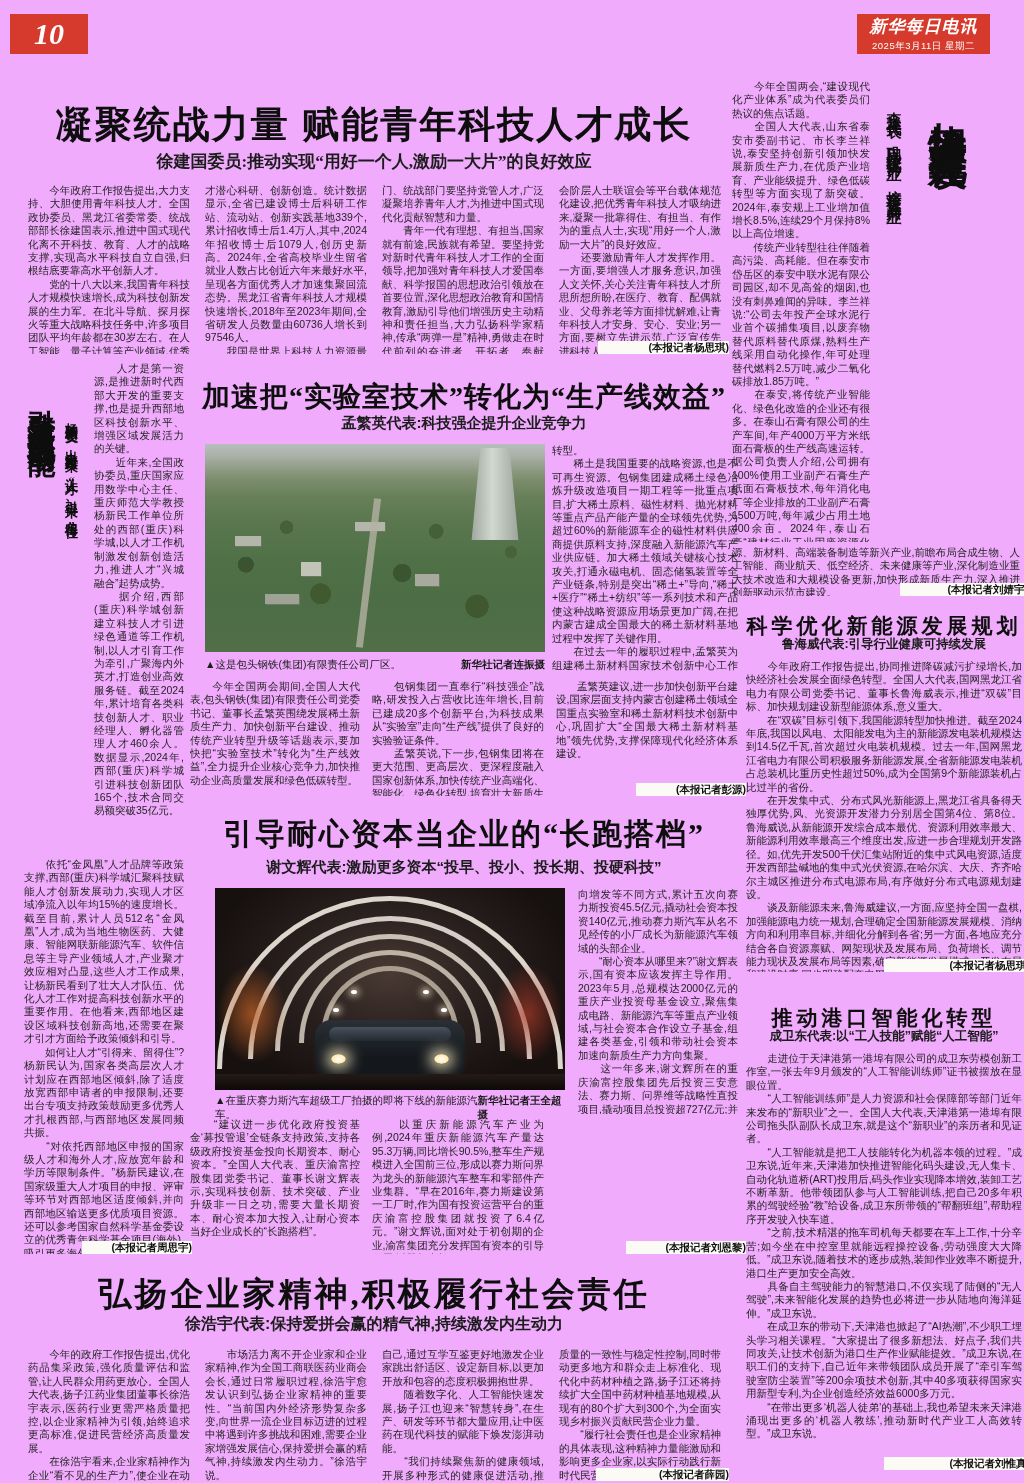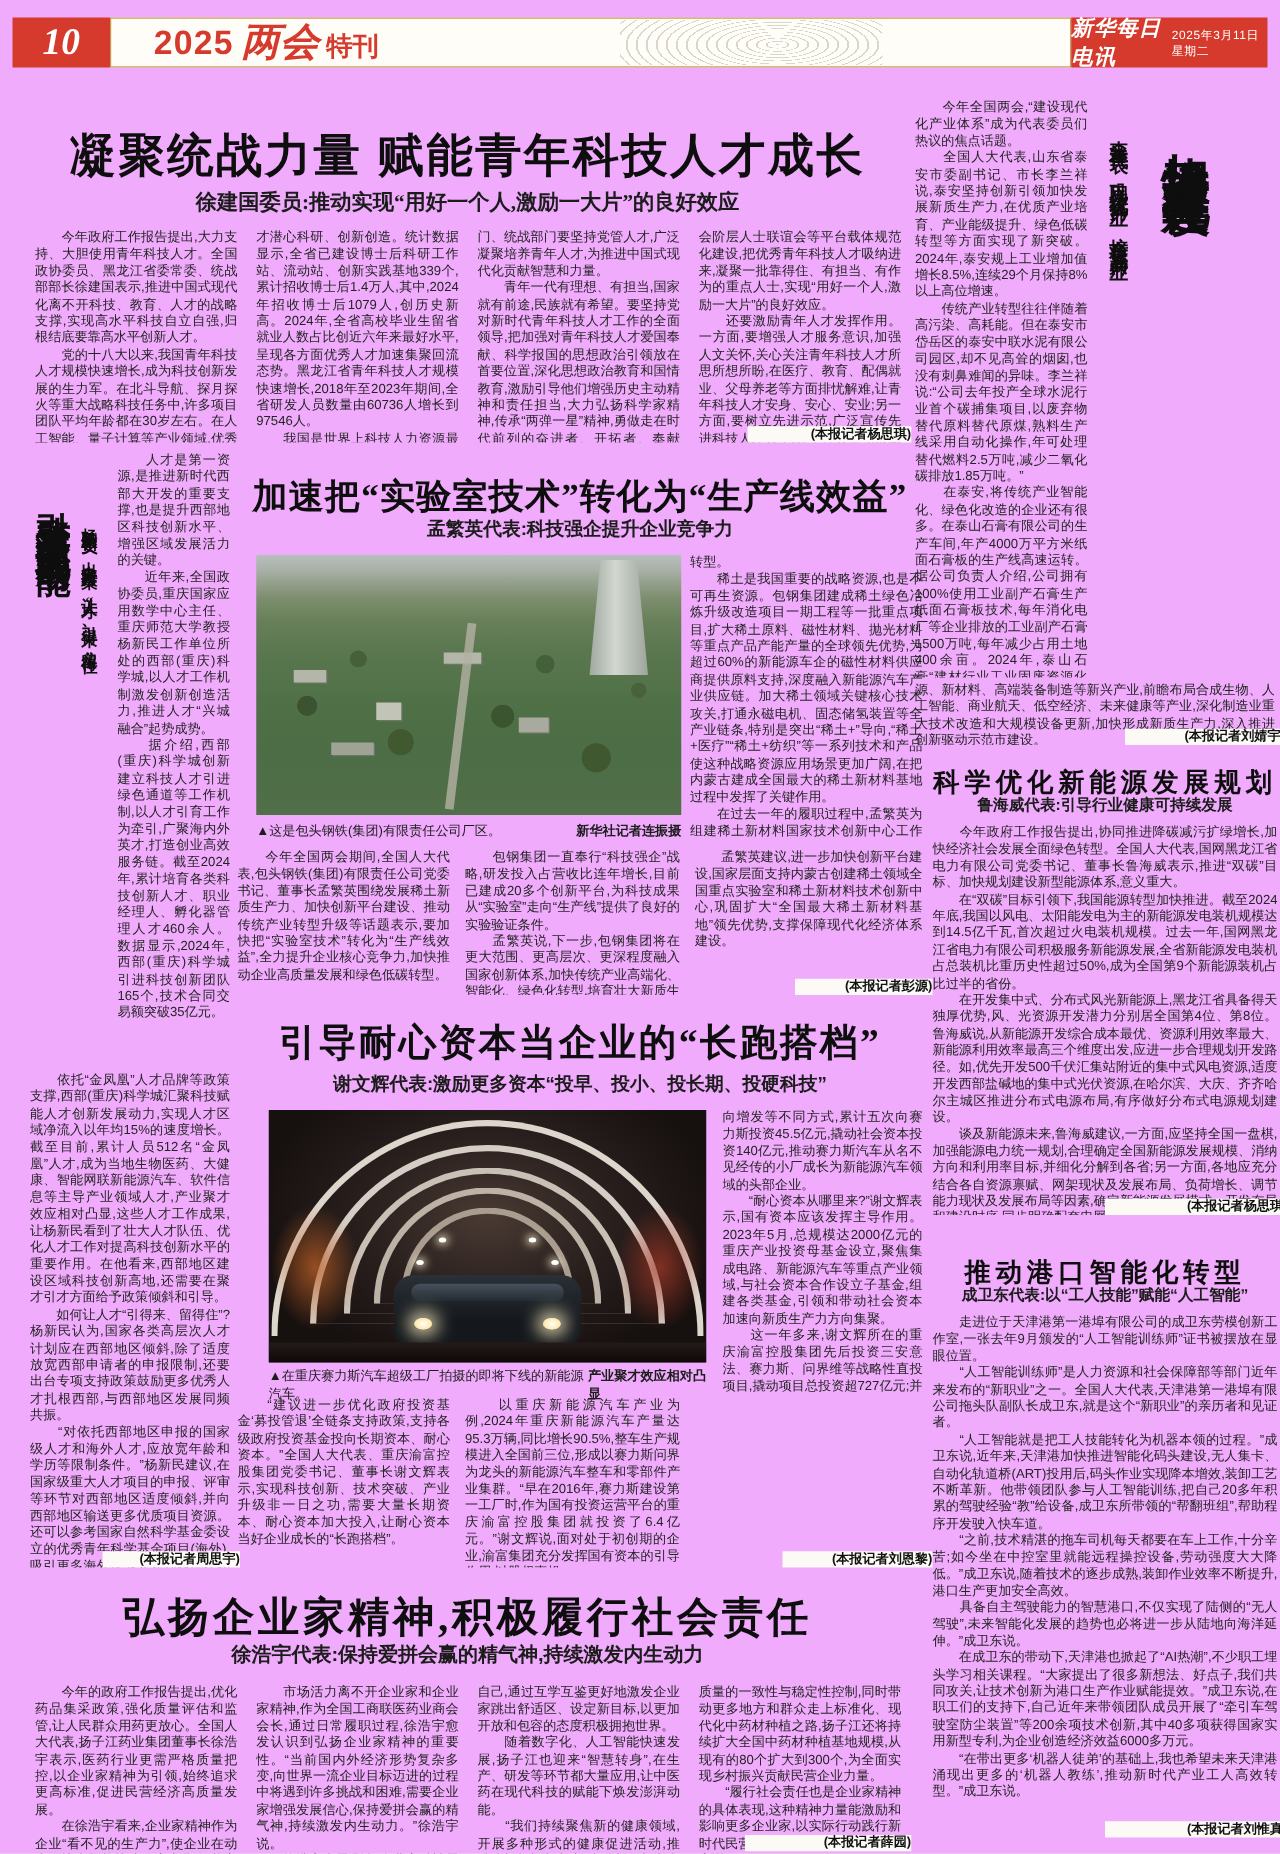--- a/index.html
+++ b/index.html
@@ -9,22 +9,22 @@
   
   .hdr-num{left:10px;top:14px;width:78px;height:40px;background:#d63a2d;color:#fff;
            font:italic 700 30px "Liberation Serif",serif;display:flex;align-items:center;justify-content:center;}
   .hdr-band{left:88px;top:14px;width:769px;height:40px;background:#fffdf7;border:1px solid #c5a057;
             box-sizing:border-box;display:flex;align-items:center;padding-left:34px;overflow:hidden;}
   .band-year{color:#d63a2d;font-weight:900;font-size:27px;letter-spacing:1px;}
   .band-script{color:#d63a2d;font:italic 900 31px "Liberation Serif",serif;margin:0 6px;}
   .band-suffix{color:#d63a2d;font-weight:900;font-size:21px;margin-top:5px;}
   .ripple{position:absolute;right:150px;top:1px;width:210px;height:36px;opacity:.8;
           background:repeating-radial-gradient(ellipse 95px 30px at 60% 55%,rgba(165,155,138,.5) 0 1.5px,rgba(255,255,255,0) 1.5px 8px);}
-  .hdr-right{left:857px;top:14px;width:157px;height:40px;background:#d63a2d;color:#fff;
-             display:flex;flex-direction:row;align-items:center;justify-content:center;}
+  .hdr-right{left:857px;top:14px;width:133px;height:40px;background:#d63a2d;color:#fff;
+             display:flex;flex-direction:column;align-items:center;justify-content:center;}
   .mast-title{font:italic 900 17px "Liberation Serif",serif;letter-spacing:1px;}
   .mast-date{font-size:9.5px;margin-top:2px;letter-spacing:.5px;}
   
   .col{position:absolute;font-size:10.5px;line-height:13.4px;text-align:justify;color:#242424;
        overflow:hidden;white-space:pre-line;}
   .credit{position:absolute;font-size:10.5px;line-height:13px;font-weight:700;text-align:right;
           background:#fbfaf5;padding-left:8px;color:#111;}
   .hl{position:absolute;text-align:center;color:#0e0e0e;margin-top:12px;}
   .serif{font-family:"Liberation Serif","DejaVu Serif",serif;}
   .sub{position:absolute;text-align:center;color:#1c1c1c;}
@@ -130,26 +130,20 @@
   .sc-h{left:94px;top:362px;width:90px;height:490px;}
   .bh{left:24px;top:858px;width:160px;height:396px;}
   .cr-h{left:82px;top:1241px;width:102px;}
 </style>
 </head>
 <body>
 
 <div id="canvas">
 
   <div class="abs hdr-num">10</div>
-  <div class="abs hdr-band">
-    <span class="band-year">2025</span>
-    <span class="band-script">两会</span>
-    <span class="band-suffix">特刊</span>
-    <div class="ripple"></div>
-  </div>
   <div class="abs hdr-right">
     <div class="mast-title">新华每日电讯</div>
     <div class="mast-date">2025年3月11日 星期二</div>
   </div>
 
   <div class="hl hl-a">凝聚统战力量  赋能青年科技人才成长</div>
   <div class="sub sub-a">徐建国委员:推动实现“用好一个人,激励一大片”的良好效应</div>
   <div class="col ca1">　　今年政府工作报告提出,大力支持、大胆使用青年科技人才。全国政协委员、黑龙江省委常委、统战部部长徐建国表示,推进中国式现代化离不开科技、教育、人才的战略支撑,实现高水平科技自立自强,归根结底要靠高水平创新人才。
 　　党的十八大以来,我国青年科技人才规模快速增长,成为科技创新发展的生力军。在北斗导航、探月探火等重大战略科技任务中,许多项目团队平均年龄都在30岁左右。在人工智能、量子计算等产业领域,优秀青年科技人才辈出。
 　　近年来,黑龙江省制定出台《黑龙江省进一步加强青年科技人才培养和使用的若干措施》,通过鼓励支持项目攻关,给予经费支持、破格晋升职称、优化青年人才评价等方式,支持青年人</div>
@@ -211,21 +205,21 @@
     <div class="dotpair d3"></div>
     <div class="dotpair d4"></div>
     <div class="car">
       <div class="hlmp hlmpL"></div>
       <div class="hlmp hlmpR"></div>
     </div>
     <div class="floor2"></div>
   </div>
   <div class="abs cap cap2">
     <span>▲在重庆赛力斯汽车超级工厂拍摄的即将下线的新能源汽车。</span>
-    <b>产业聚才效应相对凸显</b>
+    <b>新华社记者王全超摄</b>
   </div>
   <div class="col rc-d">向增发等不同方式,累计五次向赛力斯投资45.5亿元,撬动社会资本投资140亿元,推动赛力斯汽车从名不见经传的小厂成长为新能源汽车领域的头部企业。
 　　“耐心资本从哪里来?”谢文辉表示,国有资本应该发挥主导作用。2023年5月,总规模达2000亿元的重庆产业投资母基金设立,聚焦集成电路、新能源汽车等重点产业领域,与社会资本合作设立子基金,组建各类基金,引领和带动社会资本加速向新质生产力方向集聚。
 　　这一年多来,谢文辉所在的重庆渝富控股集团先后投资三安意法、赛力斯、问界维等战略性直投项目,撬动项目总投资超727亿元;并与数十家金融机构和多家产业龙头企业合作设立子基金25支,以投促招,撬动基金联动招商,落地招商项目总投资超120亿元,催生一批战略性新兴产业集群。</div>
   <div class="col dc1">　　“建议进一步优化政府投资基金‘募投管退’全链条支持政策,支持各级政府投资基金投向长期资本、耐心资本。”全国人大代表、重庆渝富控股集团党委书记、董事长谢文辉表示,实现科技创新、技术突破、产业升级非一日之功,需要大量长期资本、耐心资本加大投入,让耐心资本当好企业成长的“长跑搭档”。</div>
   <div class="col dc2">　　以重庆新能源汽车产业为例,2024年重庆新能源汽车产量达95.3万辆,同比增长90.5%,整车生产规模进入全国前三位,形成以赛力斯问界为龙头的新能源汽车整车和零部件产业集群。“早在2016年,赛力斯建设第一工厂时,作为国有投资运营平台的重庆渝富控股集团就投资了6.4亿元。”谢文辉说,面对处于初创期的企业,渝富集团充分发挥国有资本的引导作用,以股权直投</div>
   <div class="credit cr-d">(本报记者刘恩黎)</div>
 
   <div class="hl serif hl-e">弘扬企业家精神,积极履行社会责任</div>
   <div class="sub sub-e">徐浩宇代表:保持爱拼会赢的精气神,持续激发内生动力</div>

